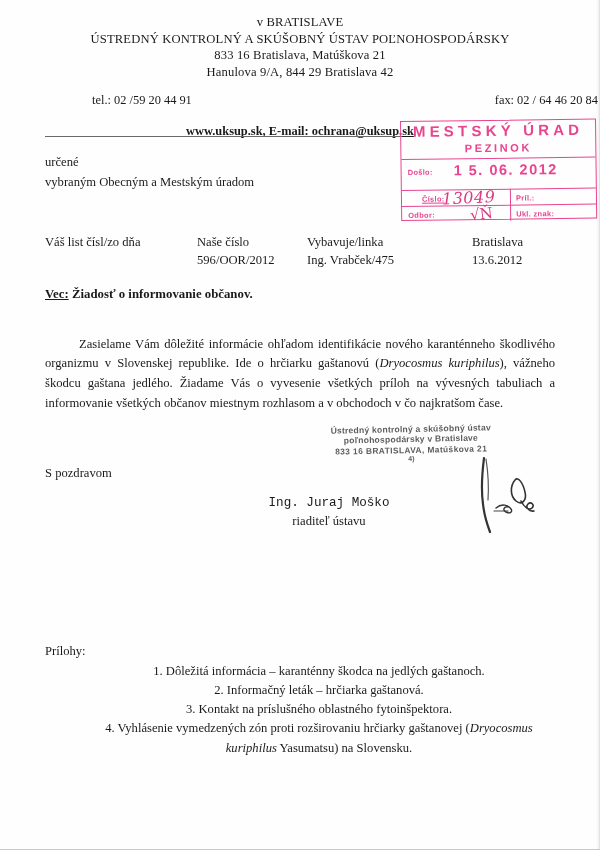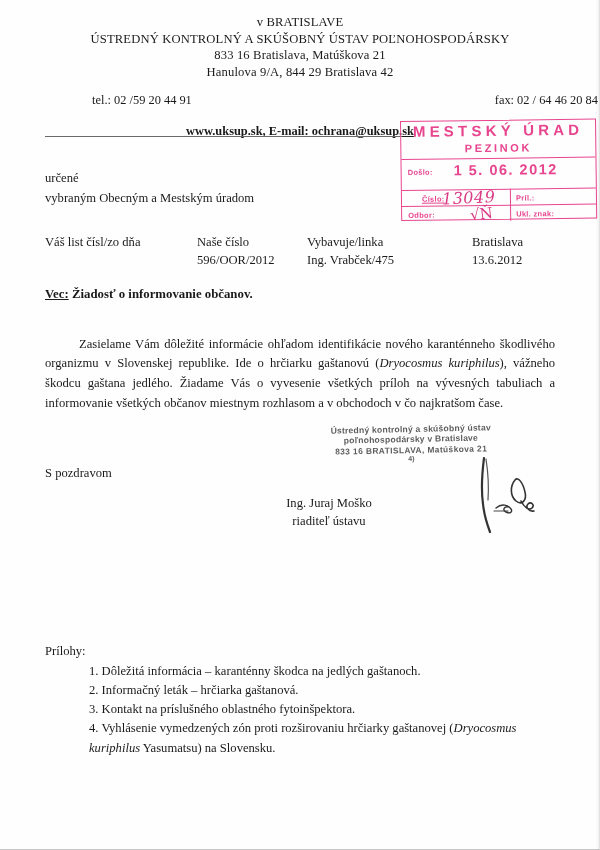--- a/index.html
+++ b/index.html
@@ -164,21 +164,21 @@
     left: 68px; top: 84px;
     font-family: "DejaVu Serif", serif;
     font-size: 15px;
     color: #d93a84;
     transform: rotate(-6deg);
   }
 
   
   #addressee {
     position: absolute;
-    left: 45px; top: 168px;
+    left: 45px; top: 152px;
     font-size: 12.6px;
     line-height: 1.62;
   }
 
   
   #refrow {
     position: absolute;
     left: 0; top: 234px;
     width: 600px;
     font-size: 12.6px;
@@ -238,45 +238,46 @@
   }
   #signer {
     position: absolute;
     left: 0; top: 494px;
     width: 600px;
     text-align: center;
     font-size: 12.6px;
     line-height: 1.45;
   }
   #signer span { display: block; }
-  #signer .sg-name { padding-left: 58px; }
+  #signer .sg-name { padding-left: 58px; font-family: Liberation Mono, monospace; }
   #signer .sg-role { padding-left: 58px; }
 
   
   #signature-mark {
     position: absolute;
     left: 474px; top: 456px;
     width: 90px; height: 78px;
   }
 
   
   #attach-label {
     position: absolute;
     left: 45px; top: 644px;
     font-size: 12.6px;
   }
   #attach-list {
     position: absolute;
-    left: 89px; top: 662px;
+    left: 83px; top: 662px;
     width: 472px;
     font-size: 12.6px;
     line-height: 1.52;
     margin: 0;
     padding: 0;
     list-style: none;
+    text-align: center;
   }
   #attach-list li { margin: 0 0 0 0; }
 </style>
 </head>
 <body>
 
 <div id="page">
 
   <div id="scan-edge"></div>
 

